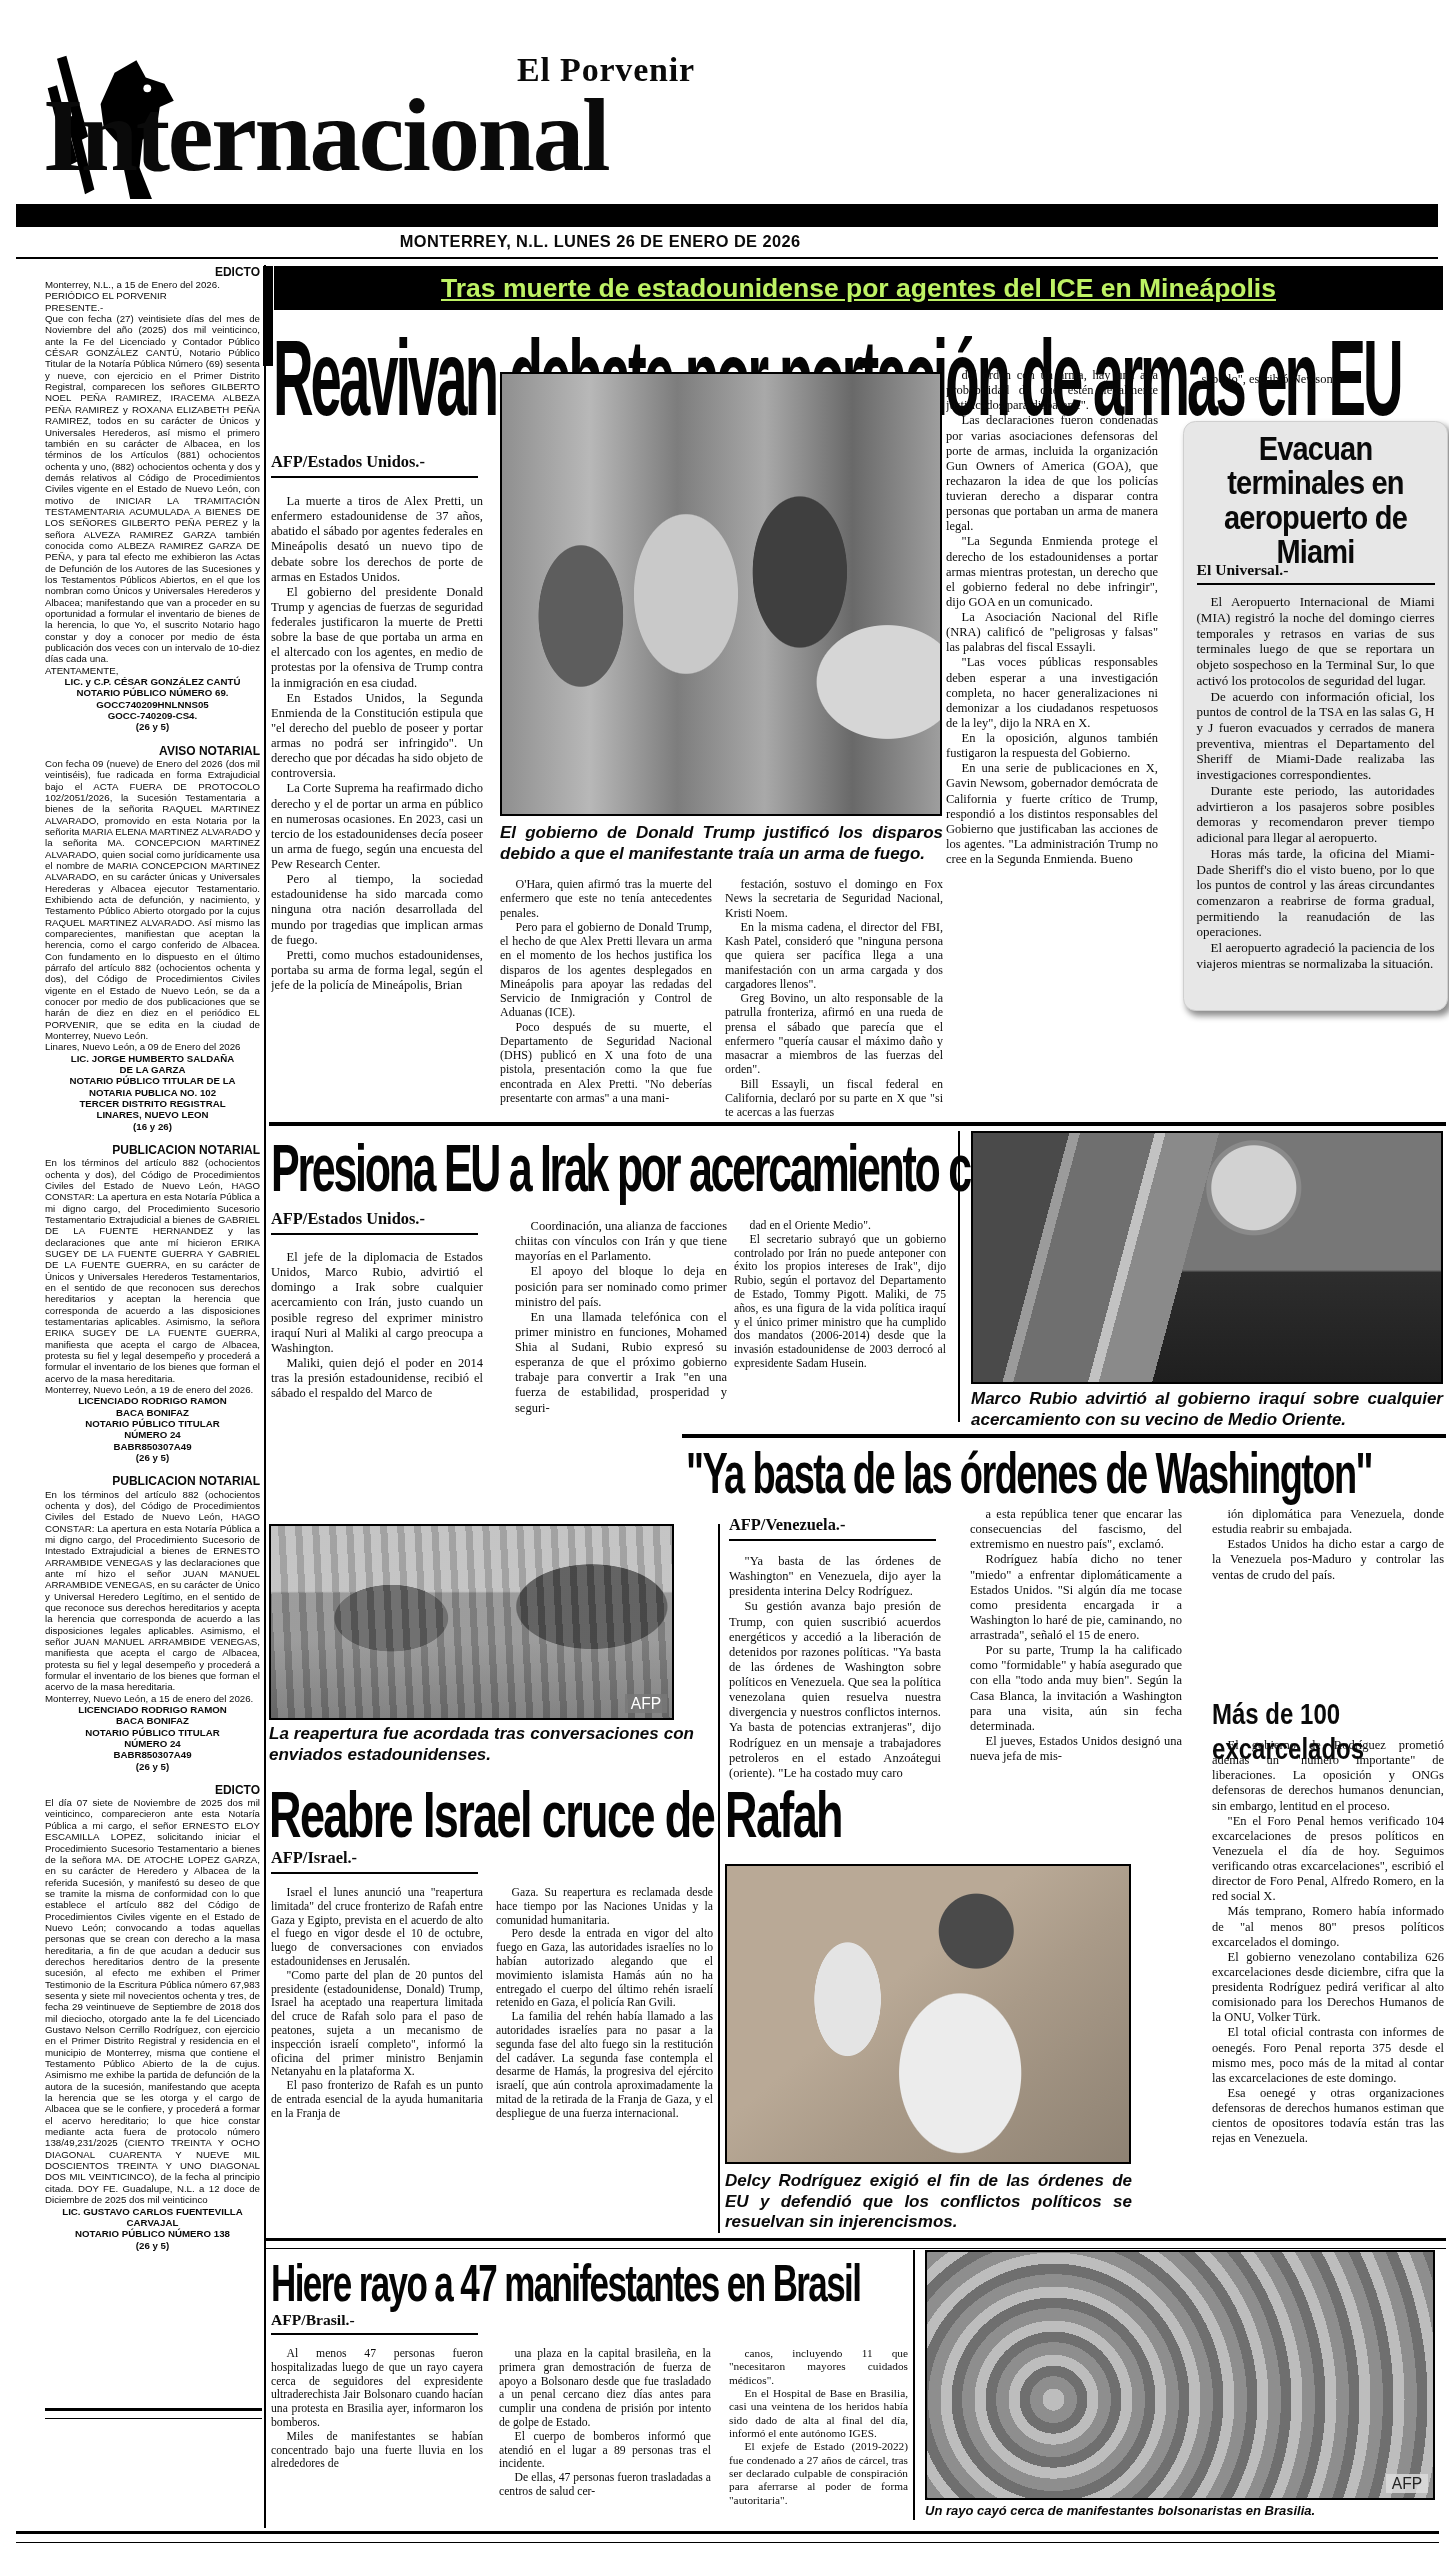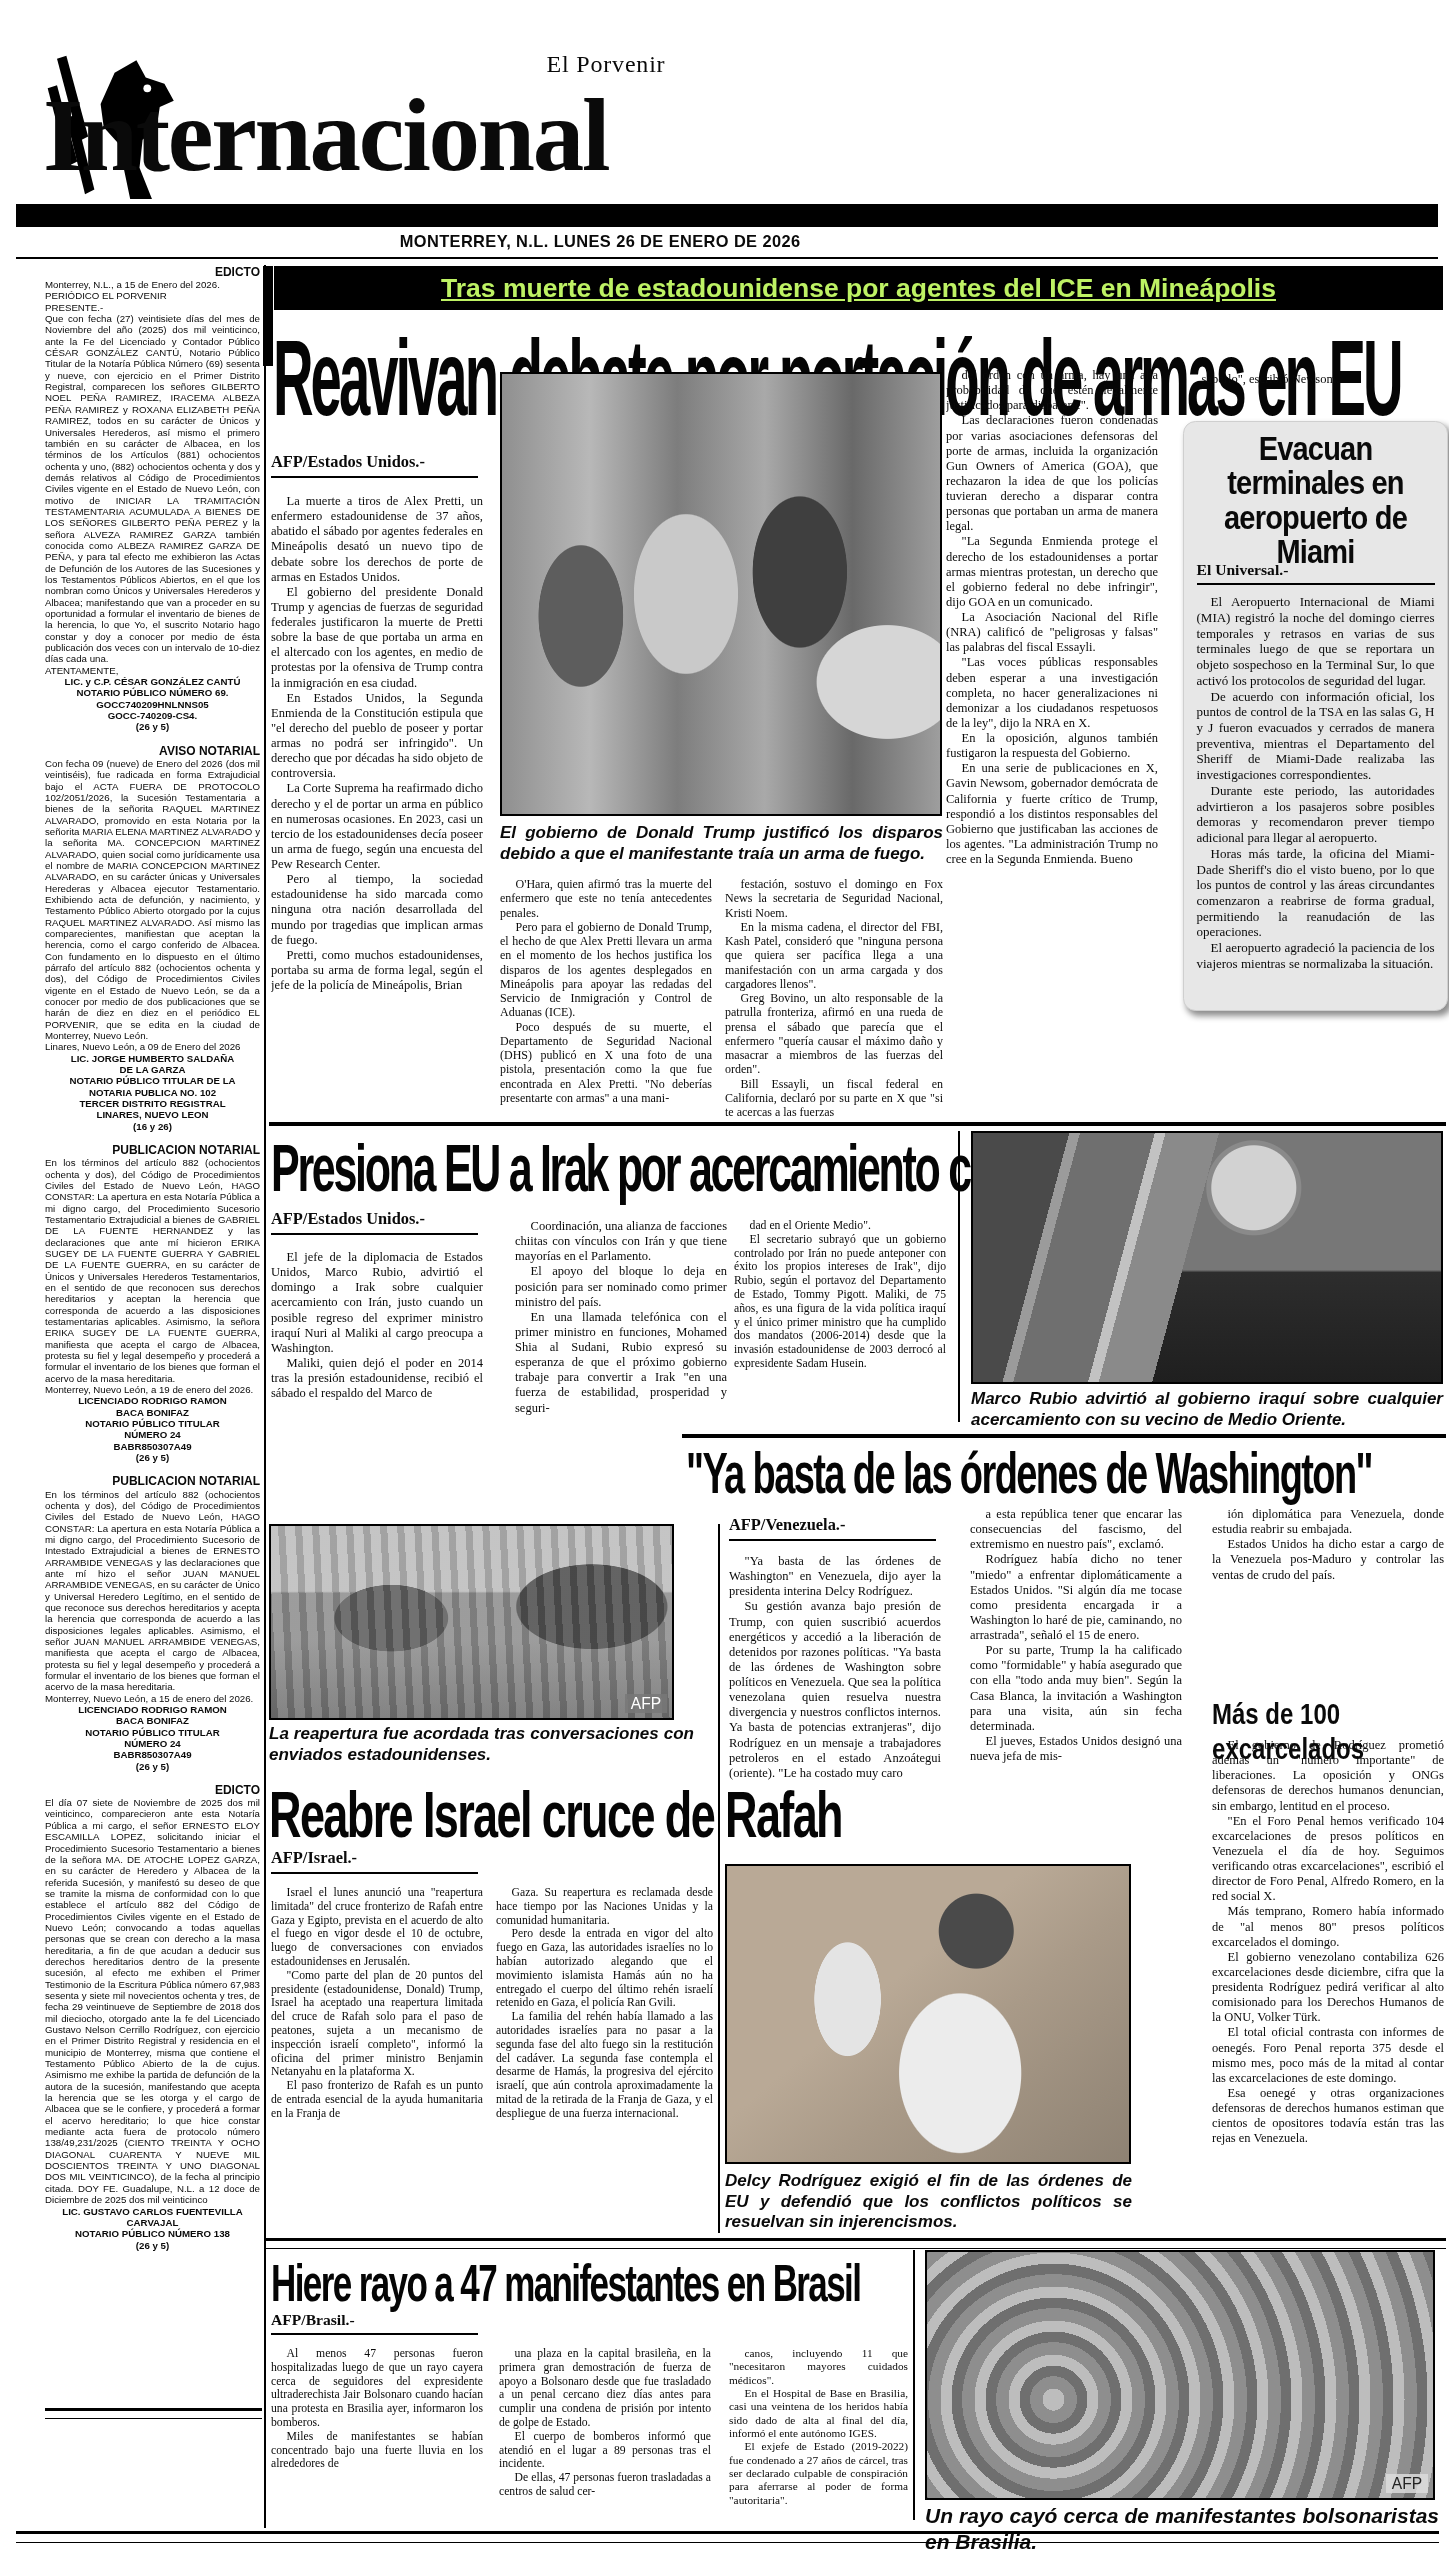--- a/index.html
+++ b/index.html
@@ -1,21 +1,21 @@
 <!DOCTYPE html>
 <html style="font-size:12.5px"><head>
 <meta charset="utf-8">
 <style>
   html,body{margin:0;padding:0;background:#fff;}
   #page{position:relative;width:1449px;height:2576px;background:#fff;color:#0a0a0a;overflow:hidden;
         font-family:"Liberation Serif",serif;}
   .abs{position:absolute;}
   .rule{background:#000;}
   
-  .pub-title{font-family:"Liberation Serif",serif;font-weight:normal;font-size:24px;letter-spacing:0.8px;}
+  .pub-title{font-family:"Liberation Serif",serif;font-weight:bold;font-size:34px;letter-spacing:0.8px;}
   .section-title{font-family:"Liberation Serif",serif;font-weight:bold;font-size:103px;letter-spacing:-2.3px;line-height:1;}
   .dateline{font-family:"Liberation Sans",sans-serif;font-weight:bold;font-size:16.4px;letter-spacing:0.4px;}
   
   .squash{display:inline-block;transform-origin:top left;white-space:nowrap;
           font-family:"Liberation Sans",sans-serif;font-weight:bold;color:#050505;}
   .kicker{background:#000;color:#bef264;text-align:center;font-family:"Liberation Sans",sans-serif;
           font-weight:600;font-size:26.5px;line-height:44px;}
   .kicker span{text-decoration:underline;}
   .byline{font-family:"Liberation Serif",serif;font-weight:bold;font-size:16.4px;
           border-bottom:2.3px solid #000;padding-bottom:3.9px;}
@@ -317,17 +317,17 @@
   <div class="abs cols" style="left:729px;top:2347px;width:179px;height:167px;font-size:11.3px;line-height:1.18;overflow:hidden;">
       <p>canos, incluyendo 11 que "necesitaron mayores cuidados médicos".</p>
       <p>En el Hospital de Base en Brasilia, casi una veintena de los heridos había sido dado de alta al final del día, informó el ente autónomo IGES.</p>
       <p>El exjefe de Estado (2019-2022) fue condenado a 27 años de cárcel, tras ser declarado culpable de conspiración para aferrarse al poder de forma "autoritaria".</p>
     </div>
   <div class="abs rule" style="left:913px;top:2250px;width:2.3px;height:270px;"></div>
 
   <div class="abs photo ph-crowd" style="left:925px;top:2250px;width:506px;height:246px;">
     <div class="credit" style="background:rgba(220,220,220,.85);color:#222;">AFP</div>
   </div>
-  <div class="abs caption" style="left:925px;top:2503px;width:514px;font-size:21px;">Un rayo cayó cerca de manifestantes bolsonaristas en Brasilia.</div>
+  <div class="abs caption" style="left:925px;top:2503px;width:514px;font-size:13px;">Un rayo cayó cerca de manifestantes bolsonaristas en Brasilia.</div>
 
   <div class="abs" style="left:15.6px;top:2531px;width:1423px;height:7.8px;border-top:3.1px solid #000;border-bottom:1.6px solid #000;"></div>
 </div>
 
 
 </body></html>

